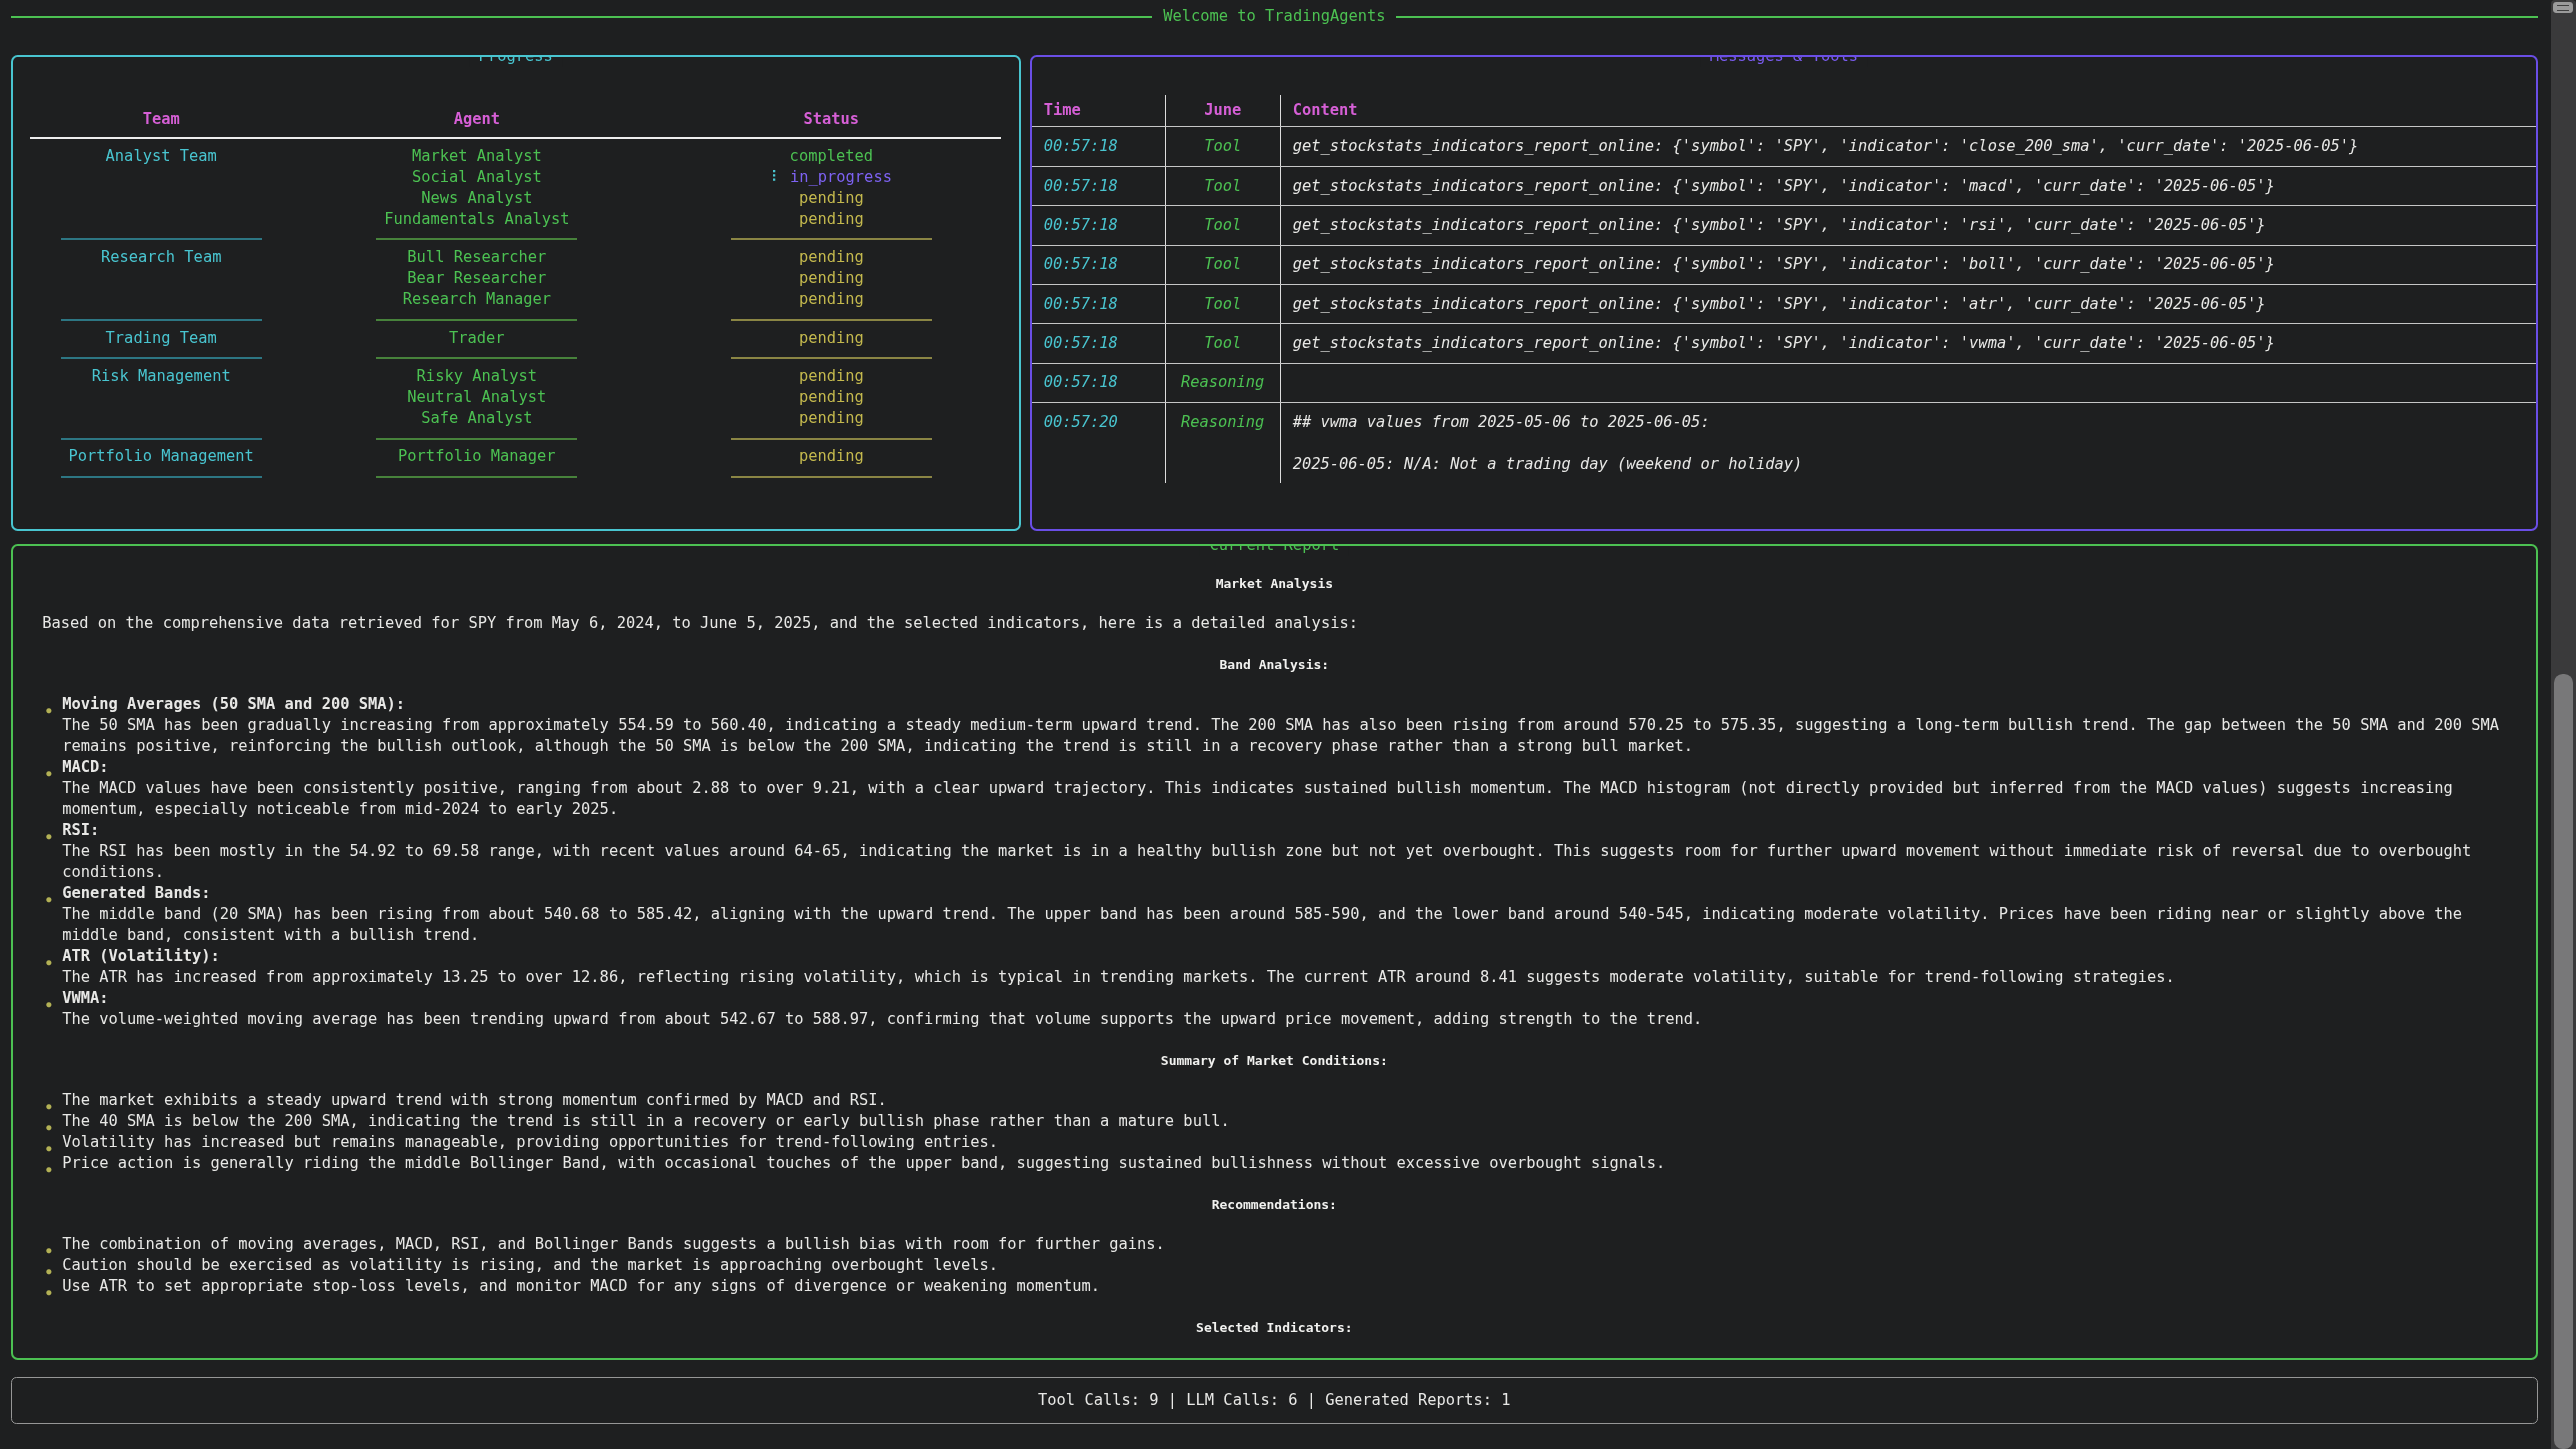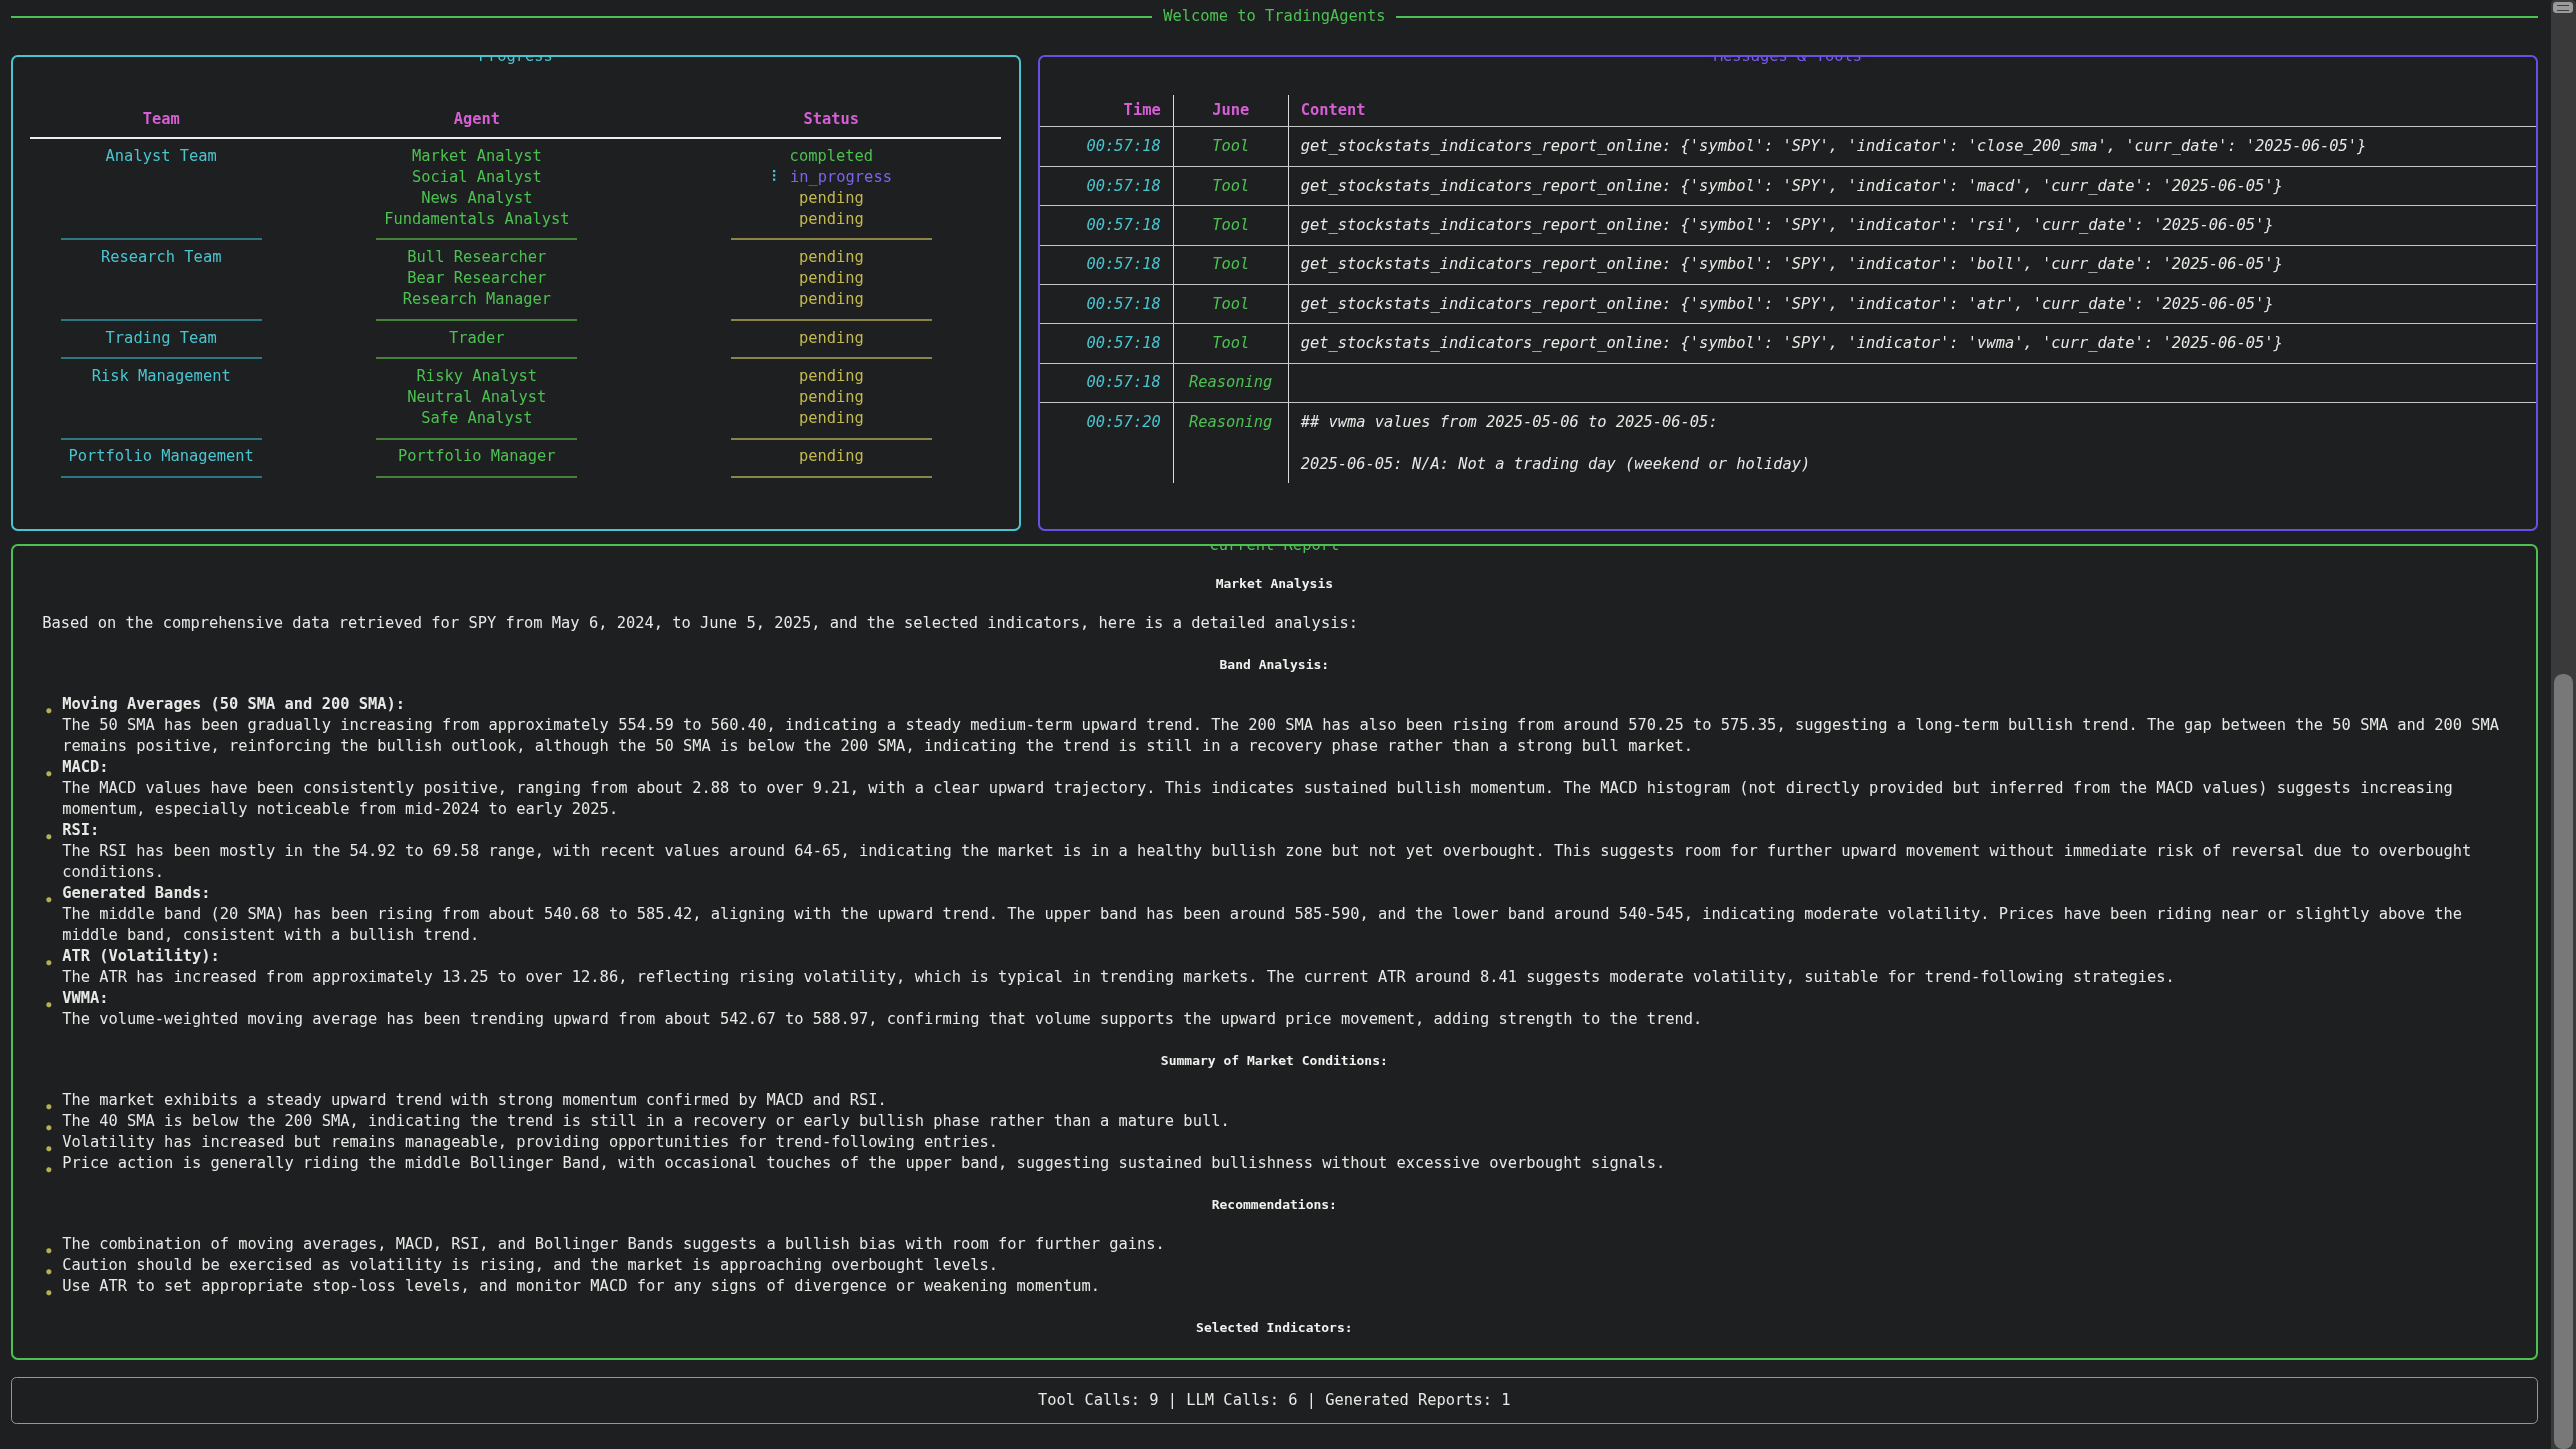--- a/index.html
+++ b/index.html
@@ -25,21 +25,21 @@
     position:relative;
   }
   .content{padding:6.7px 38px 0 10.7px;}
 
   
   .rule{display:flex;align-items:center;gap:10.7px;height:20px;margin-bottom:28px;}
   .rline{flex:1;border-top:2px solid var(--green);}
   .rtitle{color:var(--green);white-space:nowrap;}
 
   
-  .toprow{display:flex;gap:17px;height:476px;}
+  .toprow{display:flex;gap:9px;height:476px;}
   .panel{position:relative;border:2px solid;border-radius:6.7px;background:var(--bg);overflow:hidden;}
   .panel-progress{width:1010px;border-color:var(--cyan);}
   .panel-messages{flex:1;border-color:var(--violet);}
   .panel-report{border-color:var(--green);margin-top:13.4px;height:816px;}
   .ptitle{position:absolute;top:-10.7px;left:50%;transform:translateX(-50%);background:var(--bg);padding:0 9.4px;white-space:nowrap;z-index:2;}
   .t-cyan{color:var(--cyan);}
   .t-violet{color:#7a5cf0;}
   .t-green{color:var(--green);}
 
   
@@ -62,21 +62,21 @@
   .psep .seg i{display:block;width:201px;height:100%;}
   .sep-team{width:27%;}  .sep-team i{border-bottom:2px solid #2d7683;}
   .sep-agent{width:38%;} .sep-agent i{border-bottom:2px solid #47823b;}
   .sep-status{width:35%;}.sep-status i{border-bottom:2px solid #8a8544;}
 
   
   .mtable{margin-top:38px;}
   .mrow{display:grid;grid-template-columns:134px 115px 1fr;}
   .mrow>div{padding:8.7px 12px;line-height:21px;}
   .mrow+.mrow{border-top:1.3px solid #c6c6c6;font-style:italic;}
-  .mc-time{text-align:right;color:var(--cyan);border-right:1.3px solid #dcdcdc;white-space:nowrap;}
+  .mc-time{text-align:left;color:var(--cyan);border-right:1.3px solid #dcdcdc;white-space:nowrap;}
   .mc-type{text-align:center;color:var(--green);border-right:1.3px solid #dcdcdc;white-space:nowrap;}
   .mc-content{color:var(--text);padding-left:17.4px;white-space:nowrap;overflow:hidden;}
   .mhead>div{color:var(--magenta);font-weight:bold;padding-top:5.4px;padding-bottom:5.4px;}
   .mhead .mc-content{text-align:left;}
   .blankline{height:21px;}
   .mrow-empty .mc-content{min-height:38px;}
 
   
   .rbody{padding:2.7px 29.5px 0;}
   .rheading{font-size:13px;font-weight:bold;text-align:center;color:#f1f1ef;margin:19.5px 0;}

